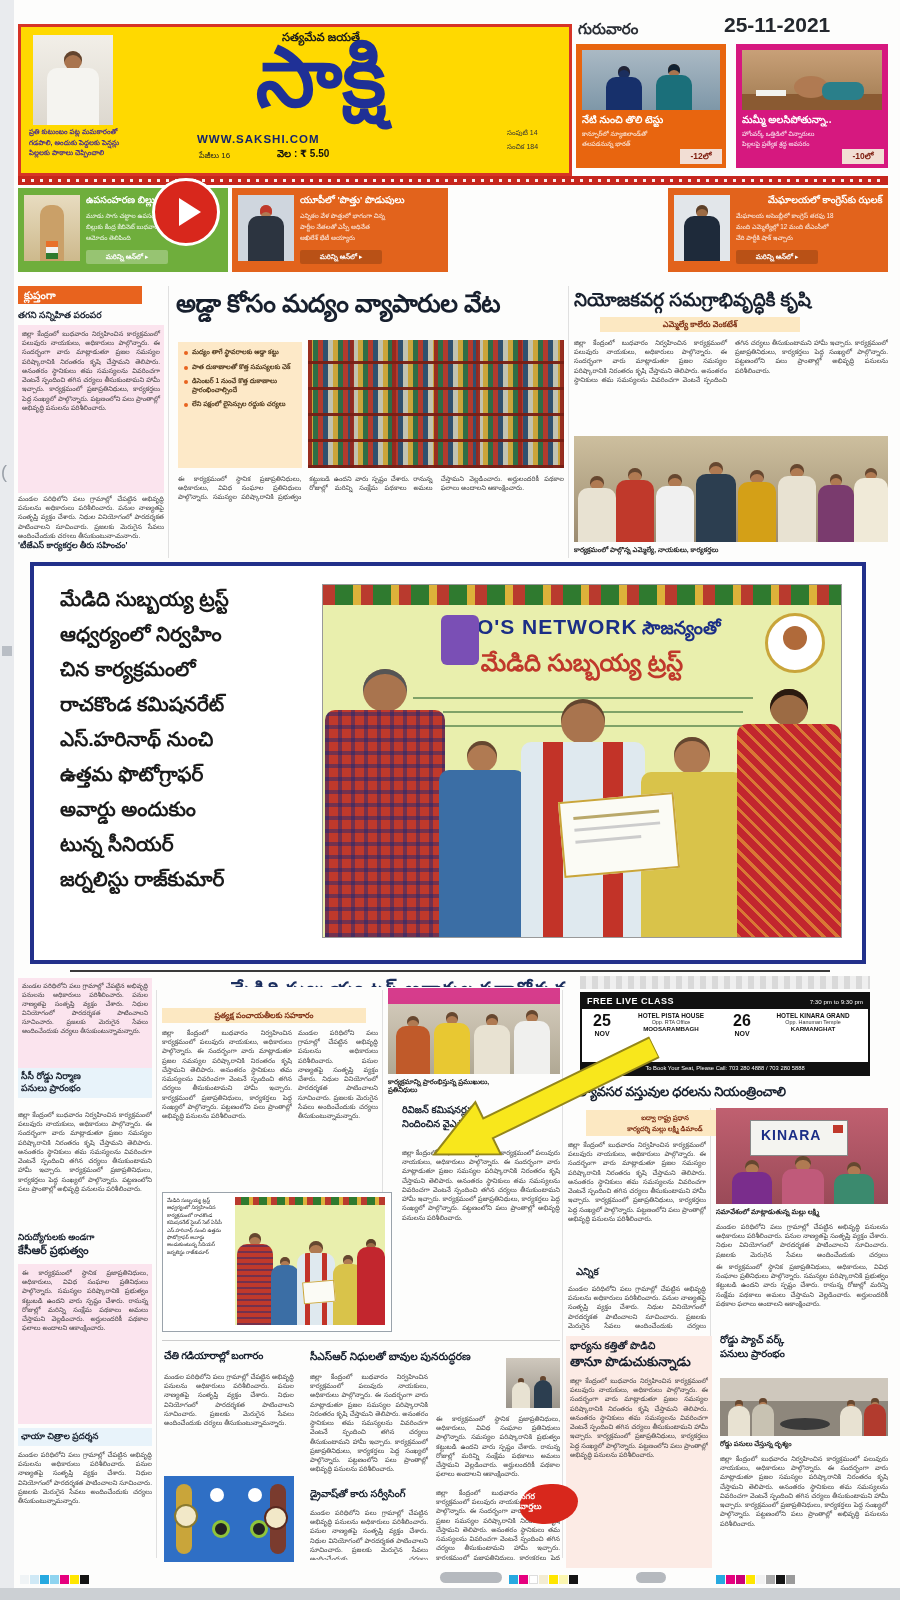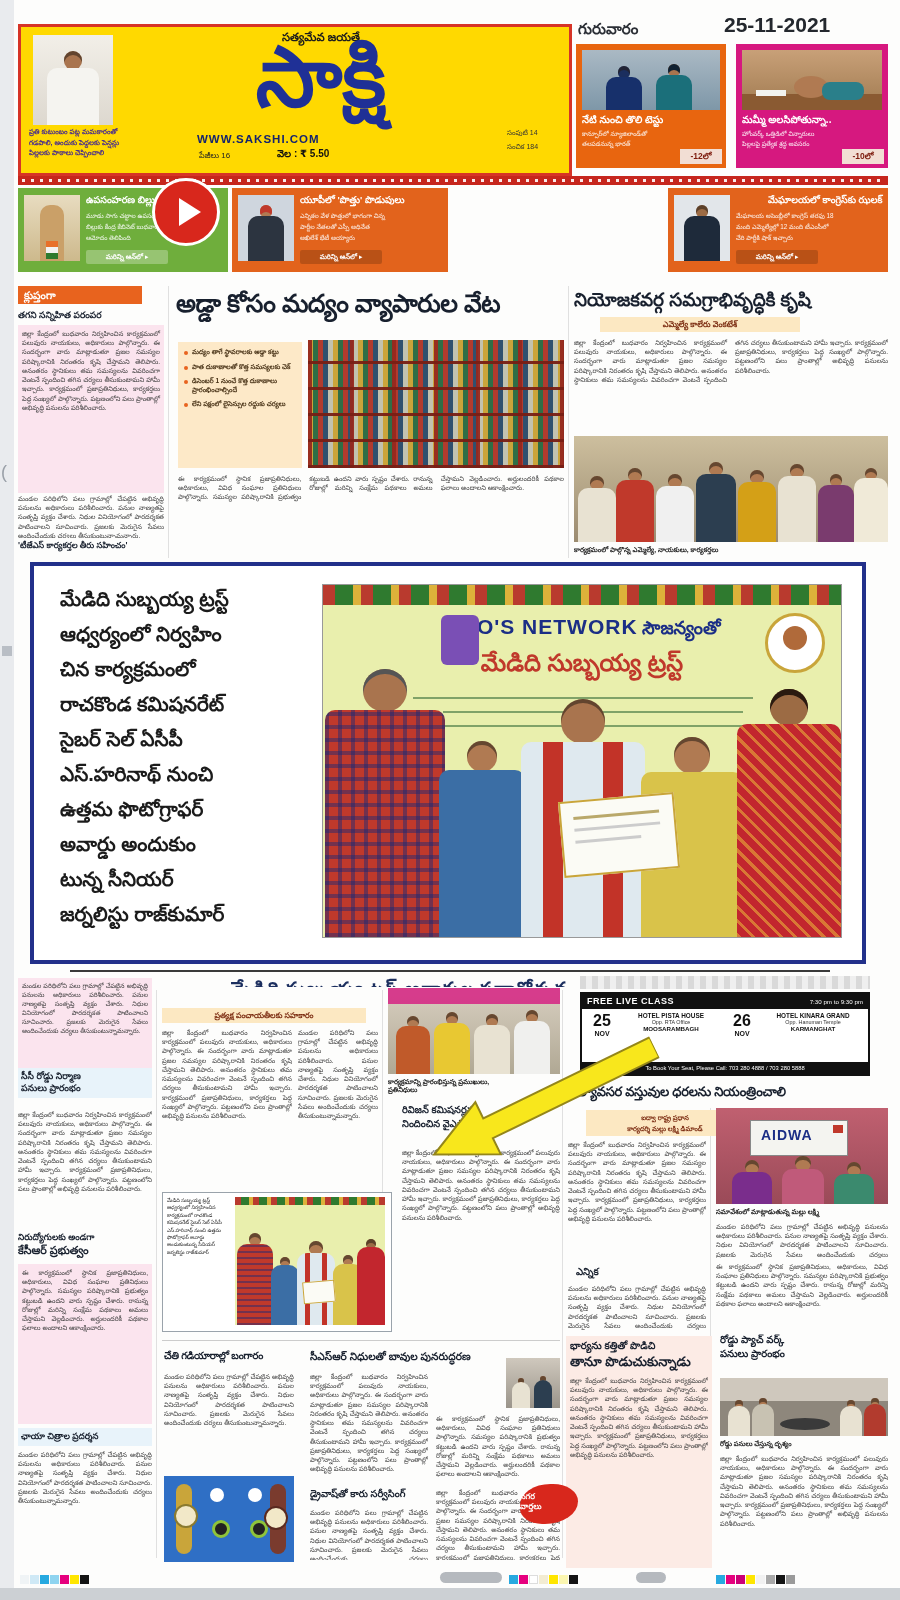--- a/index.html
+++ b/index.html
@@ -197,21 +197,20 @@
       </div>
   </div>
   <div class="abs cap" style="left:574px;top:546px;width:314px;">కార్యక్రమంలో పాల్గొన్న ఎమ్మెల్యే, నాయకులు, కార్యకర్తలు</div>
 
   <div class="abs" style="left:30px;top:562px;width:828px;height:394px;background:#fff;border:4px solid #22308a;z-index:20;">
     <div class="abs" style="left:26px;top:16px;width:252px;font-size:20px;font-weight:600;color:#1b1b1b;line-height:35px;">
       <span style="display:block">మేడిది సుబ్బయ్య ట్రస్ట్</span>
       <span style="display:block">ఆధ్వర్యంలో నిర్వహిం</span>
       <span style="display:block">చిన కార్యక్రమంలో</span>
       <span style="display:block">రాచకొండ కమిషనరేట్</span>
-      <span style="display:block">సైబర్ సెల్ ఏసీపీ</span>
       <span style="display:block">ఎస్.హరినాథ్ నుంచి</span>
       <span style="display:block">ఉత్తమ ఫొటోగ్రాఫర్</span>
       <span style="display:block">అవార్డు అందుకుం</span>
       <span style="display:block">టున్న సీనియర్</span>
       <span style="display:block">జర్నలిస్టు రాజ్‌కుమార్</span>
     </div>
     <div class="abs ph" style="left:288px;top:18px;width:518px;height:352px;background:#e9efad;border:1px solid #999;">
       <div class="abs" style="left:0;top:0;width:518px;height:20px;background:repeating-linear-gradient(90deg,#b93a2e 0 12px,#2f7a2f 12px 30px,#ddb23a 30px 38px);"></div>
       <div class="abs" style="left:0;top:30px;width:518px;text-align:center;">
         <span style="font-size:21px;font-weight:bold;color:#1b2e86;letter-spacing:1px;">NGO'S NETWORK</span>
@@ -409,21 +408,21 @@
     <div class="body-txt" style="margin-top:4px;height:168px;">జిల్లా కేంద్రంలో బుధవారం నిర్వహించిన కార్యక్రమంలో పలువురు నాయకులు, అధికారులు పాల్గొన్నారు. ఈ సందర్భంగా వారు మాట్లాడుతూ ప్రజల సమస్యల పరిష్కారానికి నిరంతరం కృషి చేస్తామని తెలిపారు. అనంతరం స్థానికులు తమ సమస్యలను వివరించగా వెంటనే స్పందించి తగిన చర్యలు తీసుకుంటామని హామీ ఇచ్చారు. కార్యక్రమంలో ప్రజాప్రతినిధులు, కార్యకర్తలు పెద్ద సంఖ్యలో పాల్గొన్నారు. పట్టణంలోని పలు ప్రాంతాల్లో అభివృద్ధి పనులను పరిశీలించారు.</div>
   </div>
 
   <div class="abs" style="left:520px;top:1484px;width:58px;height:40px;background:#d8271c;border-radius:55% 45% 60% 40%;z-index:12;color:#fff;text-align:left;font-weight:bold;font-size:8px;line-height:1.25;padding-top:8px;box-sizing:border-box;">
     <span style="display:block">నగర</span>
     <span style="display:block">వార్తలు</span>
   </div>
 
   <div class="abs ph" style="left:716px;top:1108px;width:172px;height:96px;background:linear-gradient(#c06070,#9a4a58);">
     <div class="abs" style="left:34px;top:12px;width:96px;height:34px;background:#f4f4f0;border:1px solid #888;">
-      <span class="abs" style="left:10px;top:6px;font-size:14px;font-weight:900;color:#1b2e86;letter-spacing:1px;">AIDWA</span>
+      <span class="abs" style="left:10px;top:6px;font-size:14px;font-weight:900;color:#1b2e86;letter-spacing:1px;">KINARA</span>
       <span class="abs" style="right:4px;top:4px;width:10px;height:8px;background:#c0392b;"></span>
     </div>
     <div class="pers" style="left:16px;width:40px;height:44px;">
         <i class="hd"></i>
         <i class="bd" style="background:#7a2d8c;"></i>
       </div>
     <div class="pers" style="left:66px;width:42px;height:48px;">
         <i class="hd"></i>
         <i class="bd" style="background:#c05a7a;"></i>
       </div>

